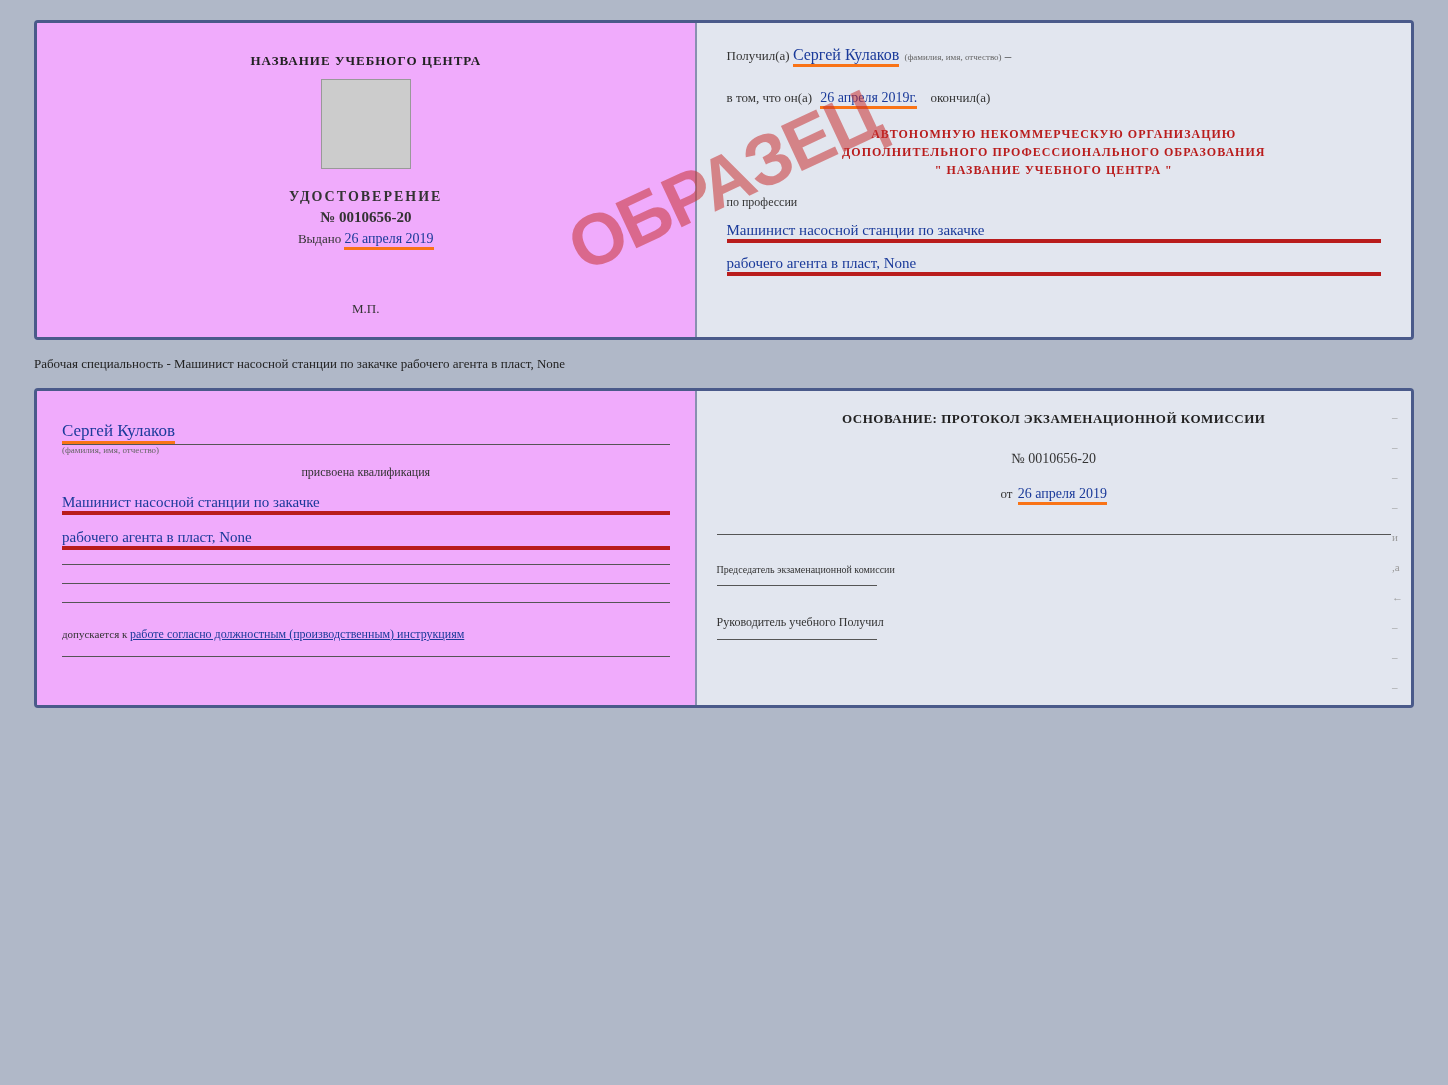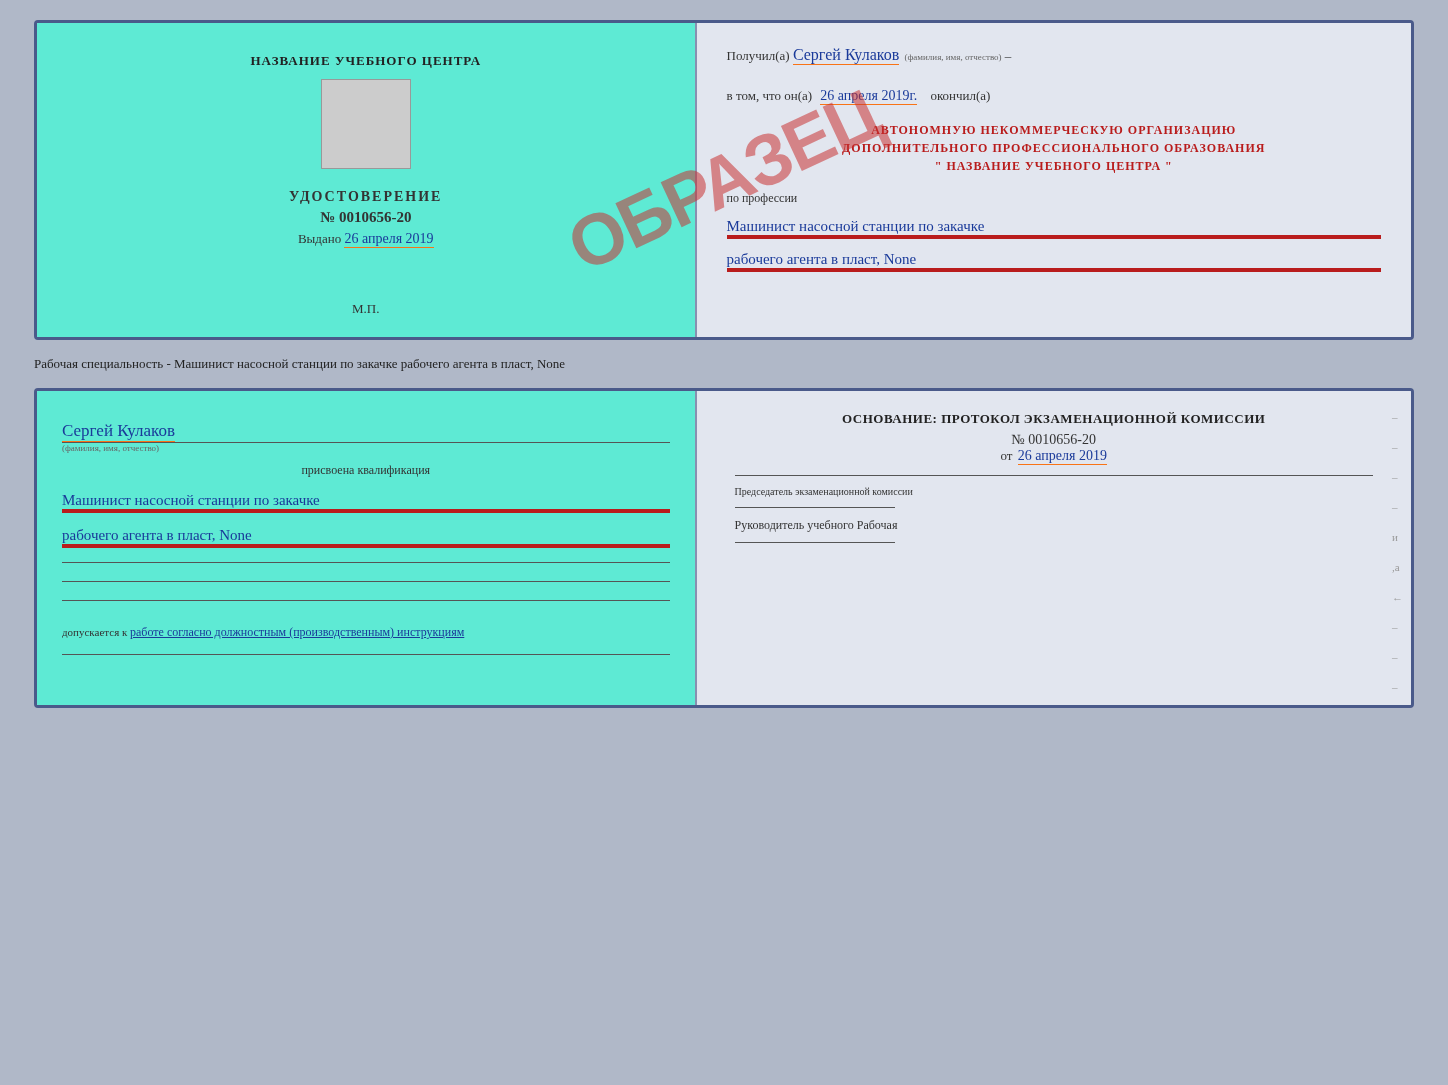--- a/index.html
+++ b/index.html
@@ -26,21 +26,21 @@
       position: relative;
     }
 
     .doc-left {
       width: 48%;
       border-right: 2px solid #8890b0;
       padding: 20px 25px;
       display: flex;
       flex-direction: column;
       position: relative;
-      background: #5eead4;
+      background: #f0abfc;
     }
 
     .doc-right {
       width: 52%;
       padding: 15px 30px;
       display: flex;
       flex-direction: column;
       gap: 8px;
       background: #e2e6ef;
     }
@@ -128,21 +128,21 @@
     .poluchil-row {
       font-size: 13px;
       color: #333;
       margin-top: 8px;
     }
 
     .handwritten {
       font-family: 'Comic Sans MS', cursive, 'Segoe Script', cursive;
       color: #1a3a9a;
       font-size: 16px;
-      border-bottom: 1px solid #f97316;
+      border-bottom: 3px solid #f97316;
       display: inline-block;
     }
 
     .small-hint {
       font-size: 9px;
       color: #666;
       display: inline-block;
       margin-left: 2px;
     }
 
@@ -188,22 +188,22 @@
     }
 
     
     .bottom-doc .doc-left {
       padding: 20px 25px;
       justify-content: flex-start;
       gap: 10px;
     }
 
     .bottom-doc .doc-right {
-      padding: 20px 38px;
-      gap: 0;
+      padding: 20px 20px;
+      gap: 19px;
     }
 
     .resheniem-title {
       font-size: 13px;
       font-weight: bold;
       letter-spacing: 1px;
       color: #222;
       text-align: center;
       text-transform: uppercase;
     }
@@ -398,21 +398,21 @@
     </div>
 
     <div style="margin-top:10px;border-bottom:1px solid #555;"></div>
 
     <div class="predsedatel-block">
       <div>Председатель экзаменационной комиссии</div>
       <div class="signature-line"></div>
     </div>
 
     <div class="rukovoditel-block">
-      <div>Руководитель учебного Рабочая</div>
+      <div>Руководитель учебного Получил</div>
       <div class="signature-line"></div>
     </div>
 
     <div class="right-col-dashes">
       <span>–</span>
         <span>–</span>
         <span>–</span>
         <span>–</span>
         <span>и</span>
         <span>,а</span>

